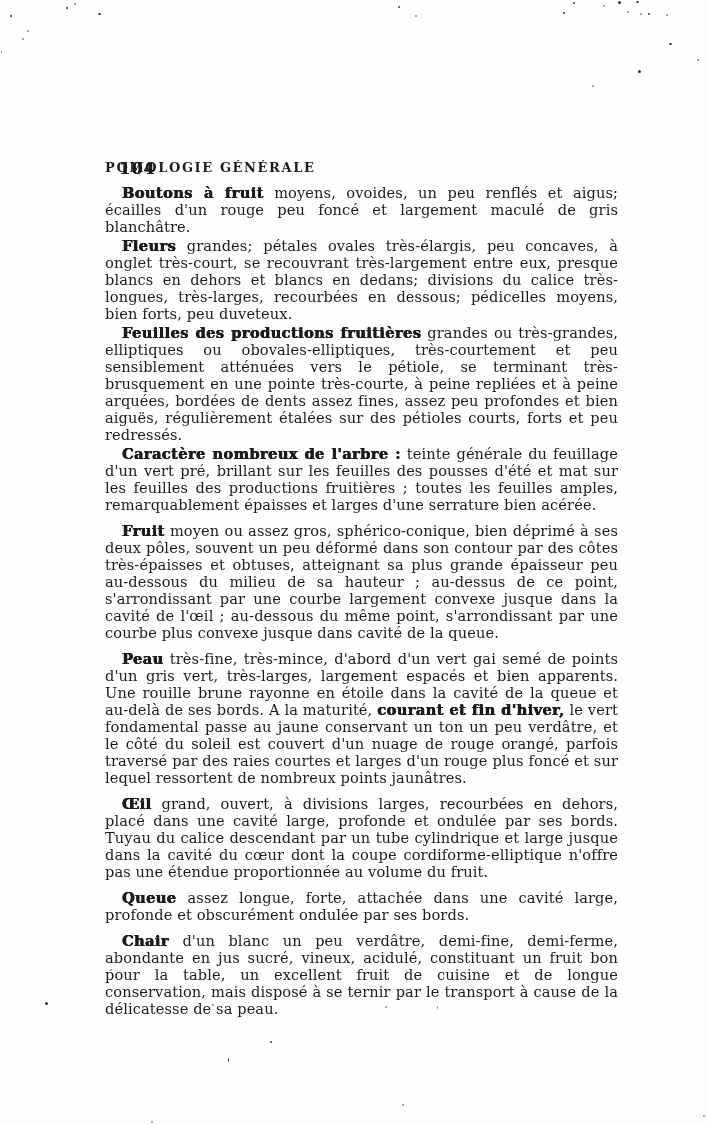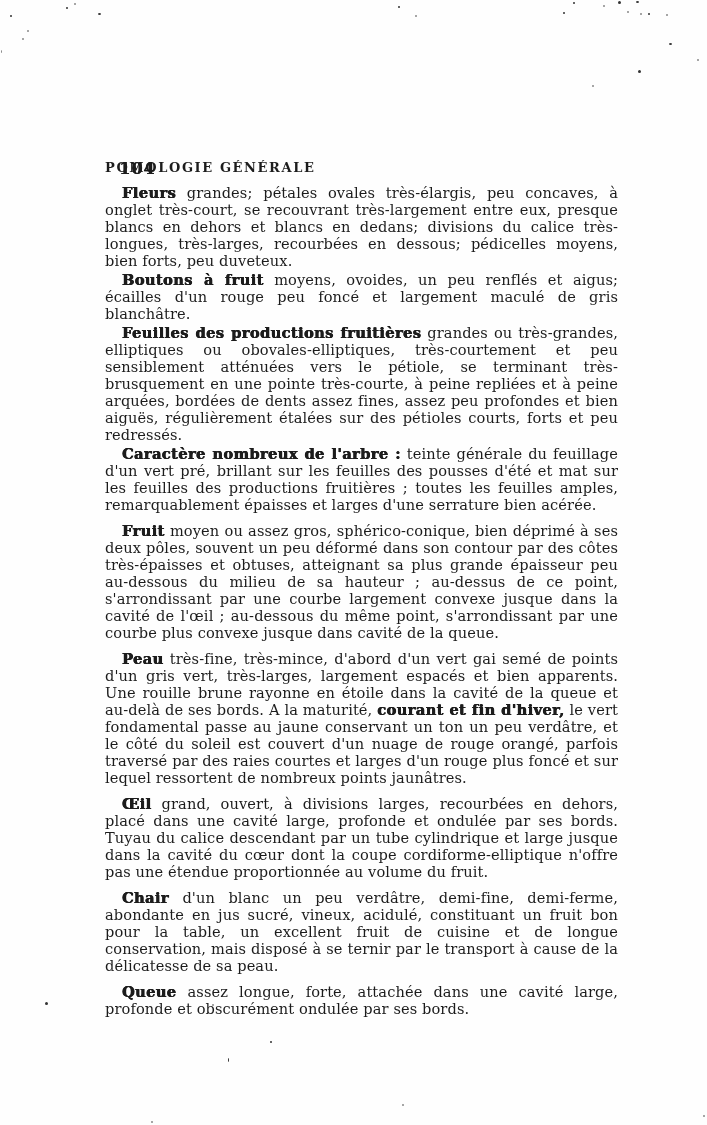--- a/index.html
+++ b/index.html
@@ -47,29 +47,29 @@
 <body>
 
 <div class="sheet">
 
   <div class="header">
     <span class="page-number">104</span>
     <div class="running-title">POMOLOGIE GÉNÉRALE</div>
   </div>
 
   <div class="body-text" id="body-text">
+      <p class="para"><span class="lead">Boutons à fruit</span><span class="txt"> moyens, ovoides, un peu renflés et aigus; écailles d'un rouge peu foncé et largement maculé de gris blanchâtre.</span></p>
       <p class="para"><span class="lead">Fleurs</span><span class="txt"> grandes; pétales ovales très-élargis, peu concaves, à onglet très-court, se recouvrant très-largement entre eux, presque blancs en dehors et blancs en dedans; divisions du calice très-longues, très-larges, recourbées en dessous; pédicelles moyens, bien forts, peu duveteux.</span></p>
-      <p class="para"><span class="lead">Boutons à fruit</span><span class="txt"> moyens, ovoides, un peu renflés et aigus; écailles d'un rouge peu foncé et largement maculé de gris blanchâtre.</span></p>
       <p class="para"><span class="lead">Feuilles des productions fruitières</span><span class="txt"> grandes ou très-grandes, elliptiques ou obovales-elliptiques, très-courtement et peu sensiblement atténuées vers le pétiole, se terminant très-brusquement en une pointe très-courte, à peine repliées et à peine arquées, bordées de dents assez fines, assez peu profondes et bien aiguës, régulièrement étalées sur des pétioles courts, forts et peu redressés.</span></p>
       <p class="para"><span class="lead">Caractère nombreux de l'arbre :</span><span class="txt"> teinte générale du feuillage d'un vert pré, brillant sur les feuilles des pousses d'été et mat sur les feuilles des productions fruitières ; toutes les feuilles amples, remarquablement épaisses et larges d'une serrature bien acérée.</span></p>
       <p class="para"><span class="lead">Fruit</span><span class="txt"> moyen ou assez gros, sphérico-conique, bien déprimé à ses deux pôles, souvent un peu déformé dans son contour par des côtes très-épaisses et obtuses, atteignant sa plus grande épaisseur peu au-dessous du milieu de sa hauteur ; au-dessus de ce point, s'arrondissant par une courbe largement convexe jusque dans la cavité de l'œil ; au-dessous du même point, s'arrondissant par une courbe plus convexe jusque dans cavité de la queue.</span></p>
       <p class="para"><span class="lead">Peau</span><span class="txt"> très-fine, très-mince, d'abord d'un vert gai semé de points d'un gris vert, très-larges, largement espacés et bien apparents. Une rouille brune rayonne en étoile dans la cavité de la queue et au-delà de ses bords. A la maturité, </span><span class="lead">courant et fin d'hiver,</span><span class="txt"> le vert fondamental passe au jaune conservant un ton un peu verdâtre, et le côté du soleil est couvert d'un nuage de rouge orangé, parfois traversé par des raies courtes et larges d'un rouge plus foncé et sur lequel ressortent de nombreux points jaunâtres.</span></p>
       <p class="para"><span class="lead">Œil</span><span class="txt"> grand, ouvert, à divisions larges, recourbées en dehors, placé dans une cavité large, profonde et ondulée par ses bords. Tuyau du calice descendant par un tube cylindrique et large jusque dans la cavité du cœur dont la coupe cordiforme-elliptique n'offre pas une étendue proportionnée au volume du fruit.</span></p>
+      <p class="para"><span class="lead">Queue</span><span class="txt"> assez longue, forte, attachée dans une cavité large, profonde et obscurément ondulée par ses bords.</span></p>
       <p class="para"><span class="lead">Chair</span><span class="txt"> d'un blanc un peu verdâtre, demi-fine, demi-ferme, abondante en jus sucré, vineux, acidulé, constituant un fruit bon pour la table, un excellent fruit de cuisine et de longue conservation, mais disposé à se ternir par le transport à cause de la délicatesse de sa peau.</span></p>
-      <p class="para"><span class="lead">Queue</span><span class="txt"> assez longue, forte, attachée dans une cavité large, profonde et obscurément ondulée par ses bords.</span></p>
     </div>
 
   <div class="speck" style="left:10px;top:15px;width:2px;height:2px;"></div>
   <div class="speck lt" style="left:27px;top:30px;width:2px;height:2px;"></div>
   <div class="speck" style="left:66px;top:7px;width:2px;height:2px;"></div>
   <div class="speck lt" style="left:74px;top:3px;width:2px;height:2px;"></div>
   <div class="speck" style="left:98px;top:13px;width:3px;height:2px;"></div>
   <div class="speck lt" style="left:22px;top:38px;width:2px;height:2px;"></div>
   <div class="speck lt" style="left:1px;top:50px;width:1px;height:3px;"></div>
   <div class="speck" style="left:398px;top:6px;width:2px;height:2px;"></div>

